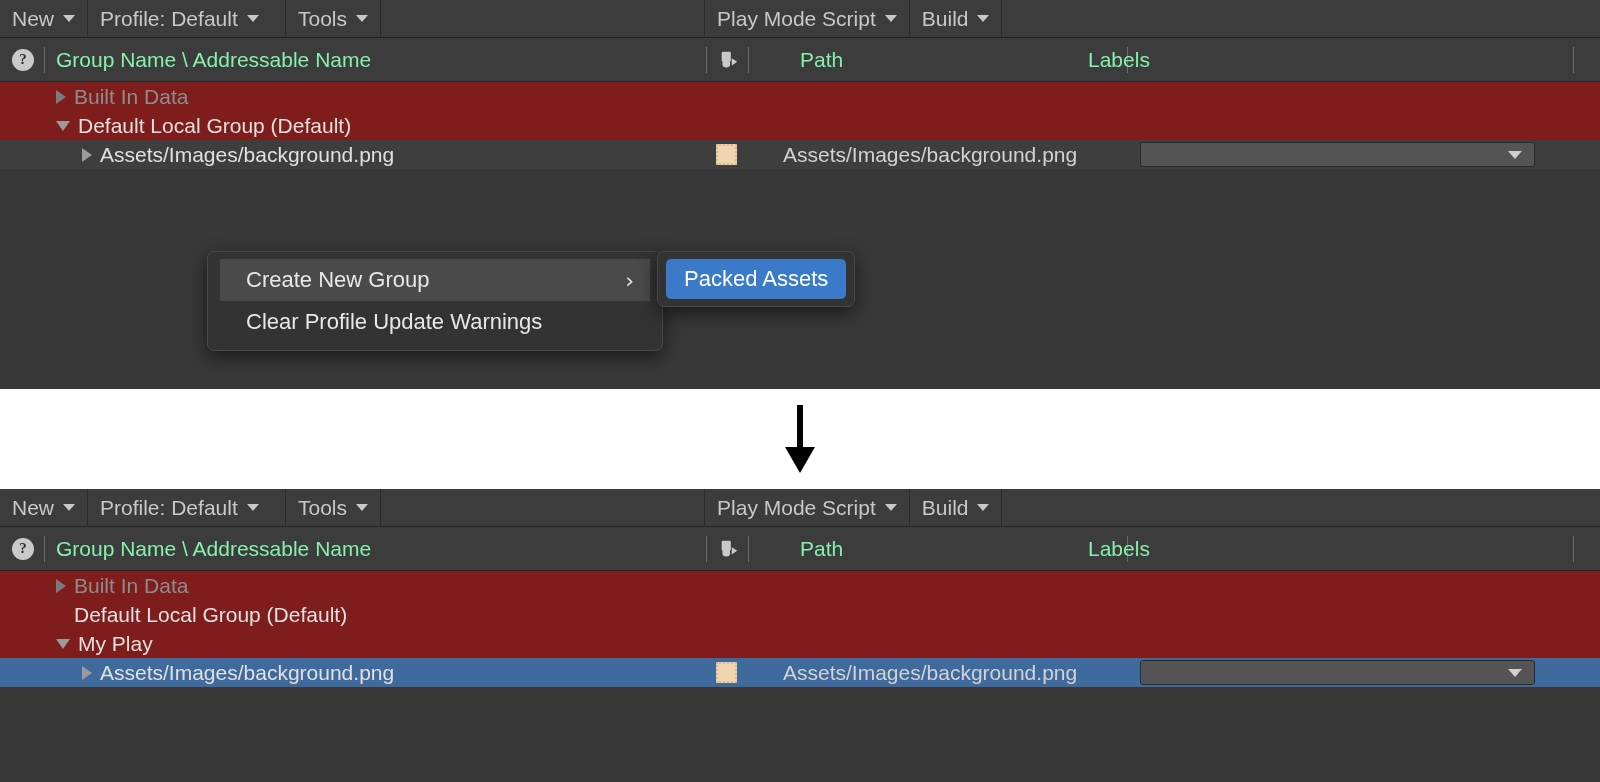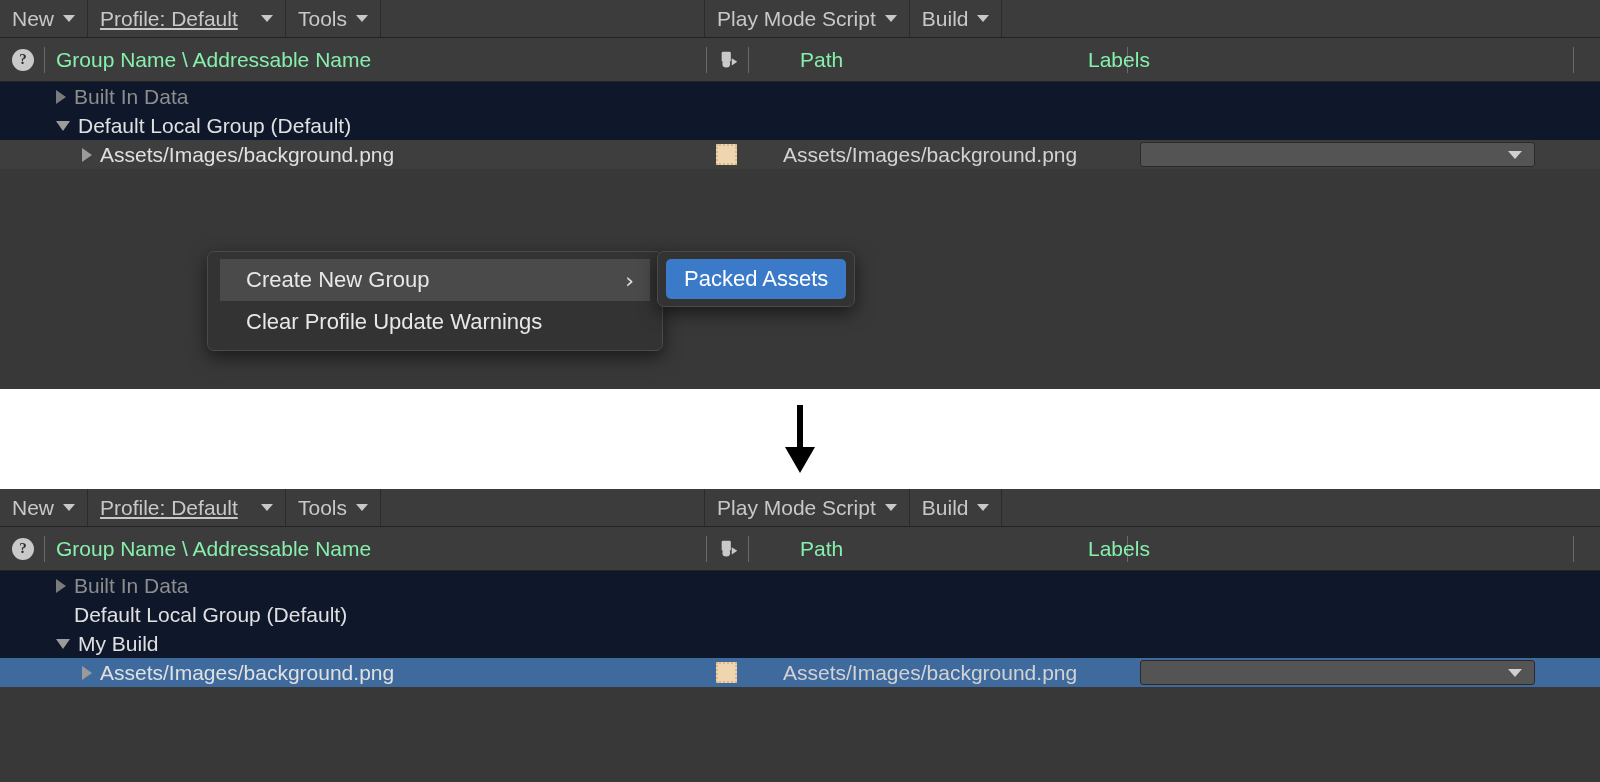--- a/index.html
+++ b/index.html
@@ -28,21 +28,21 @@
   .tb-btn {
     display: flex; align-items: center; gap: 9px;
     padding: 0 12px;
     color: #c8c8c8;
     font-size: 21px;
     line-height: 1;
     border-right: 1px solid #2b2b2b;
     background: #3c3c3c;
     white-space: nowrap;
   }
-  .tb-btn.wide { width: 198px; justify-content: space-between; text-decoration: underline; }
+  .tb-btn.wide { width: 198px; justify-content: flex-start; }
   .tb-spacer { flex: 0 0 auto; border-right: 1px solid #2b2b2b; background: #3c3c3c; }
   .tb-tail { flex: 1 1 auto; background: #3c3c3c; }
   .caret {
     width: 0; height: 0;
     border-left: 6px solid transparent;
     border-right: 6px solid transparent;
     border-top: 7px solid #c8c8c8;
     flex: 0 0 auto;
   }
 
@@ -67,21 +67,21 @@
   .col-gn { position: absolute; left: 56px; }
   .col-divider1 { position: absolute; left: 706px; }
   .asset-glyph { position: absolute; left: 718px; width: 22px; height: 22px; }
   .col-divider2 { position: absolute; left: 748px; }
   .col-path { position: absolute; left: 800px; }
   .col-divider3 { position: absolute; left: 1127px; }
   .col-labels { position: absolute; left: 1088px; text-align: center; }
   .col-divider4 { position: absolute; left: 1573px; }
 
   
-  .tree { position: relative; background: #0f172a; }
+  .tree { position: relative; background: #7f1d1d; }
   .row {
     position: relative;
     height: 29px;
     display: flex; align-items: center;
     width: 1600px;
   }
   .row.alt { background: #3e3e3e; }
   .row.selected { background: #3f6a9e; }
   .tri {
     width: 0; height: 0;
@@ -333,21 +333,21 @@
           <span class="rowname dim">Built In Data</span>
         </div>
         <div class="row">
           <span class="tri hidden" style="margin-left: 56px;"></span>
           <span class="gap"></span>
           <span class="rowname bright">Default Local Group (Default)</span>
         </div>
         <div class="row">
           <span class="tri open" style="margin-left: 56px;"></span>
           <span class="gap"></span>
-          <span class="rowname bright">My Build</span>
+          <span class="rowname bright">My Play</span>
         </div>
         <div class="row selected">
           <span class="tri" style="margin-left: 82px;"></span>
           <span class="gap"></span>
           <span class="rowname bright">Assets/Images/background.png</span>
           <span class="thumb"></span>
           <span class="pathcell">Assets/Images/background.png</span>
           <span class="labelsdd">
             <span class="dd-caret"></span>
           </span>

